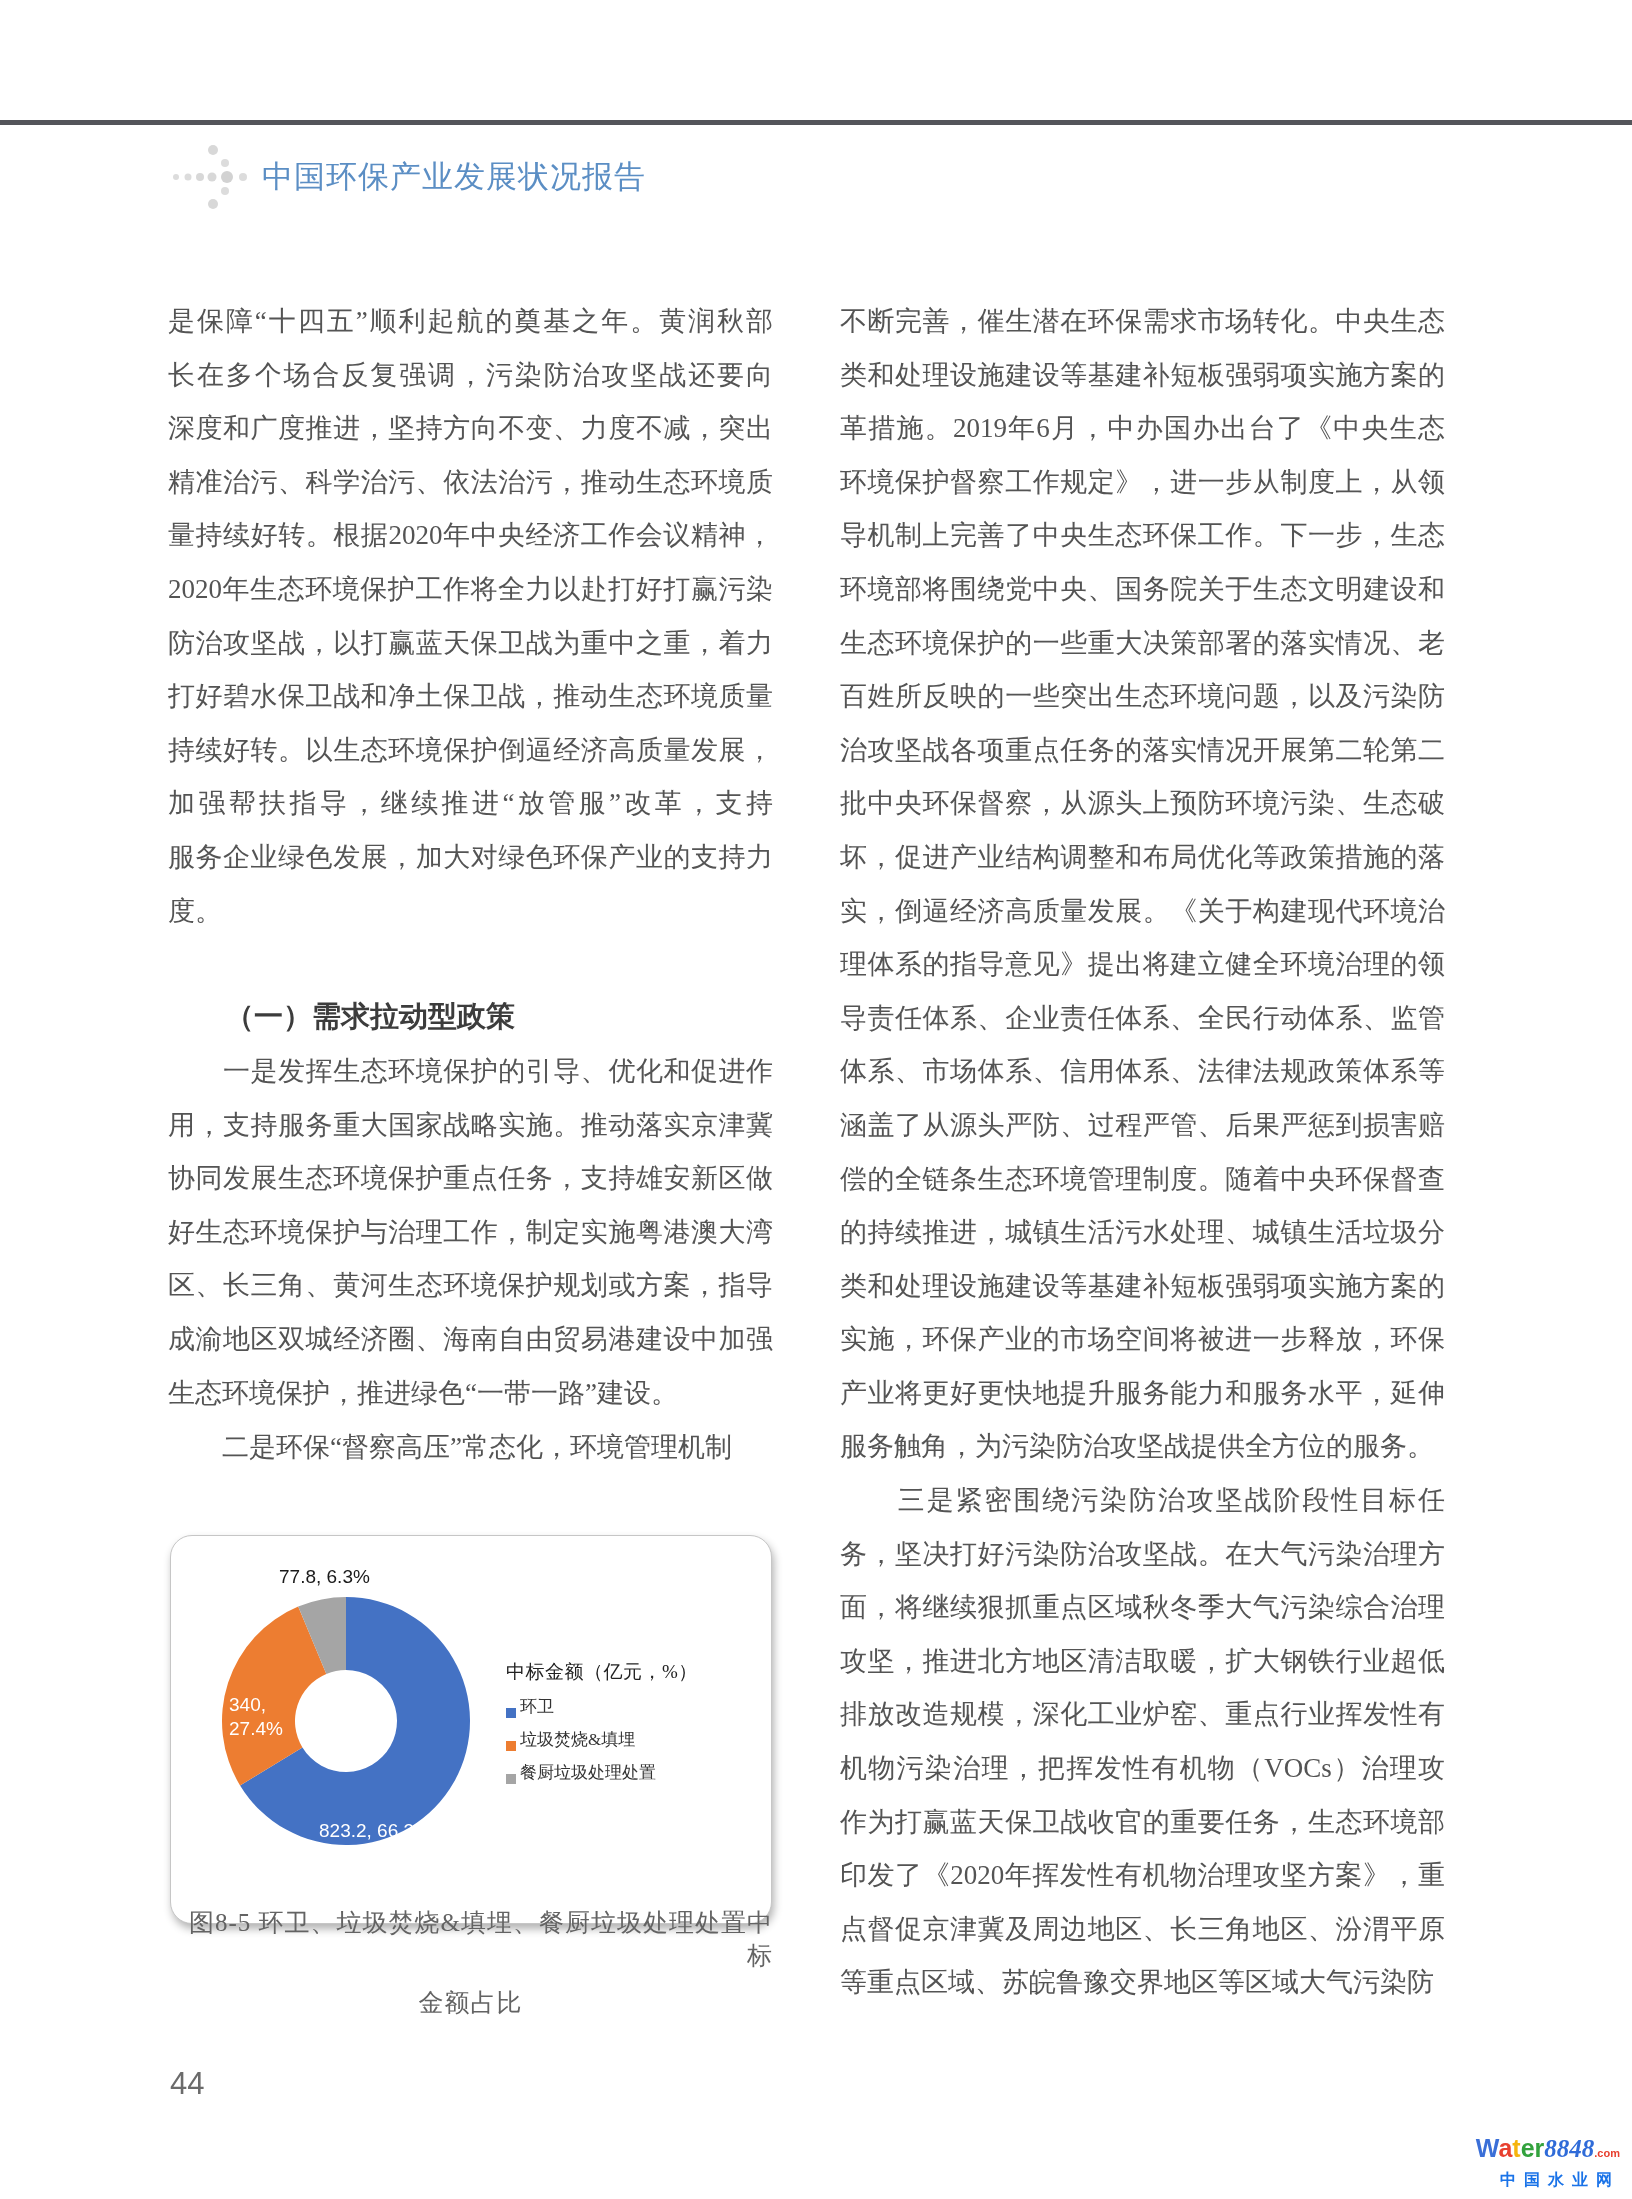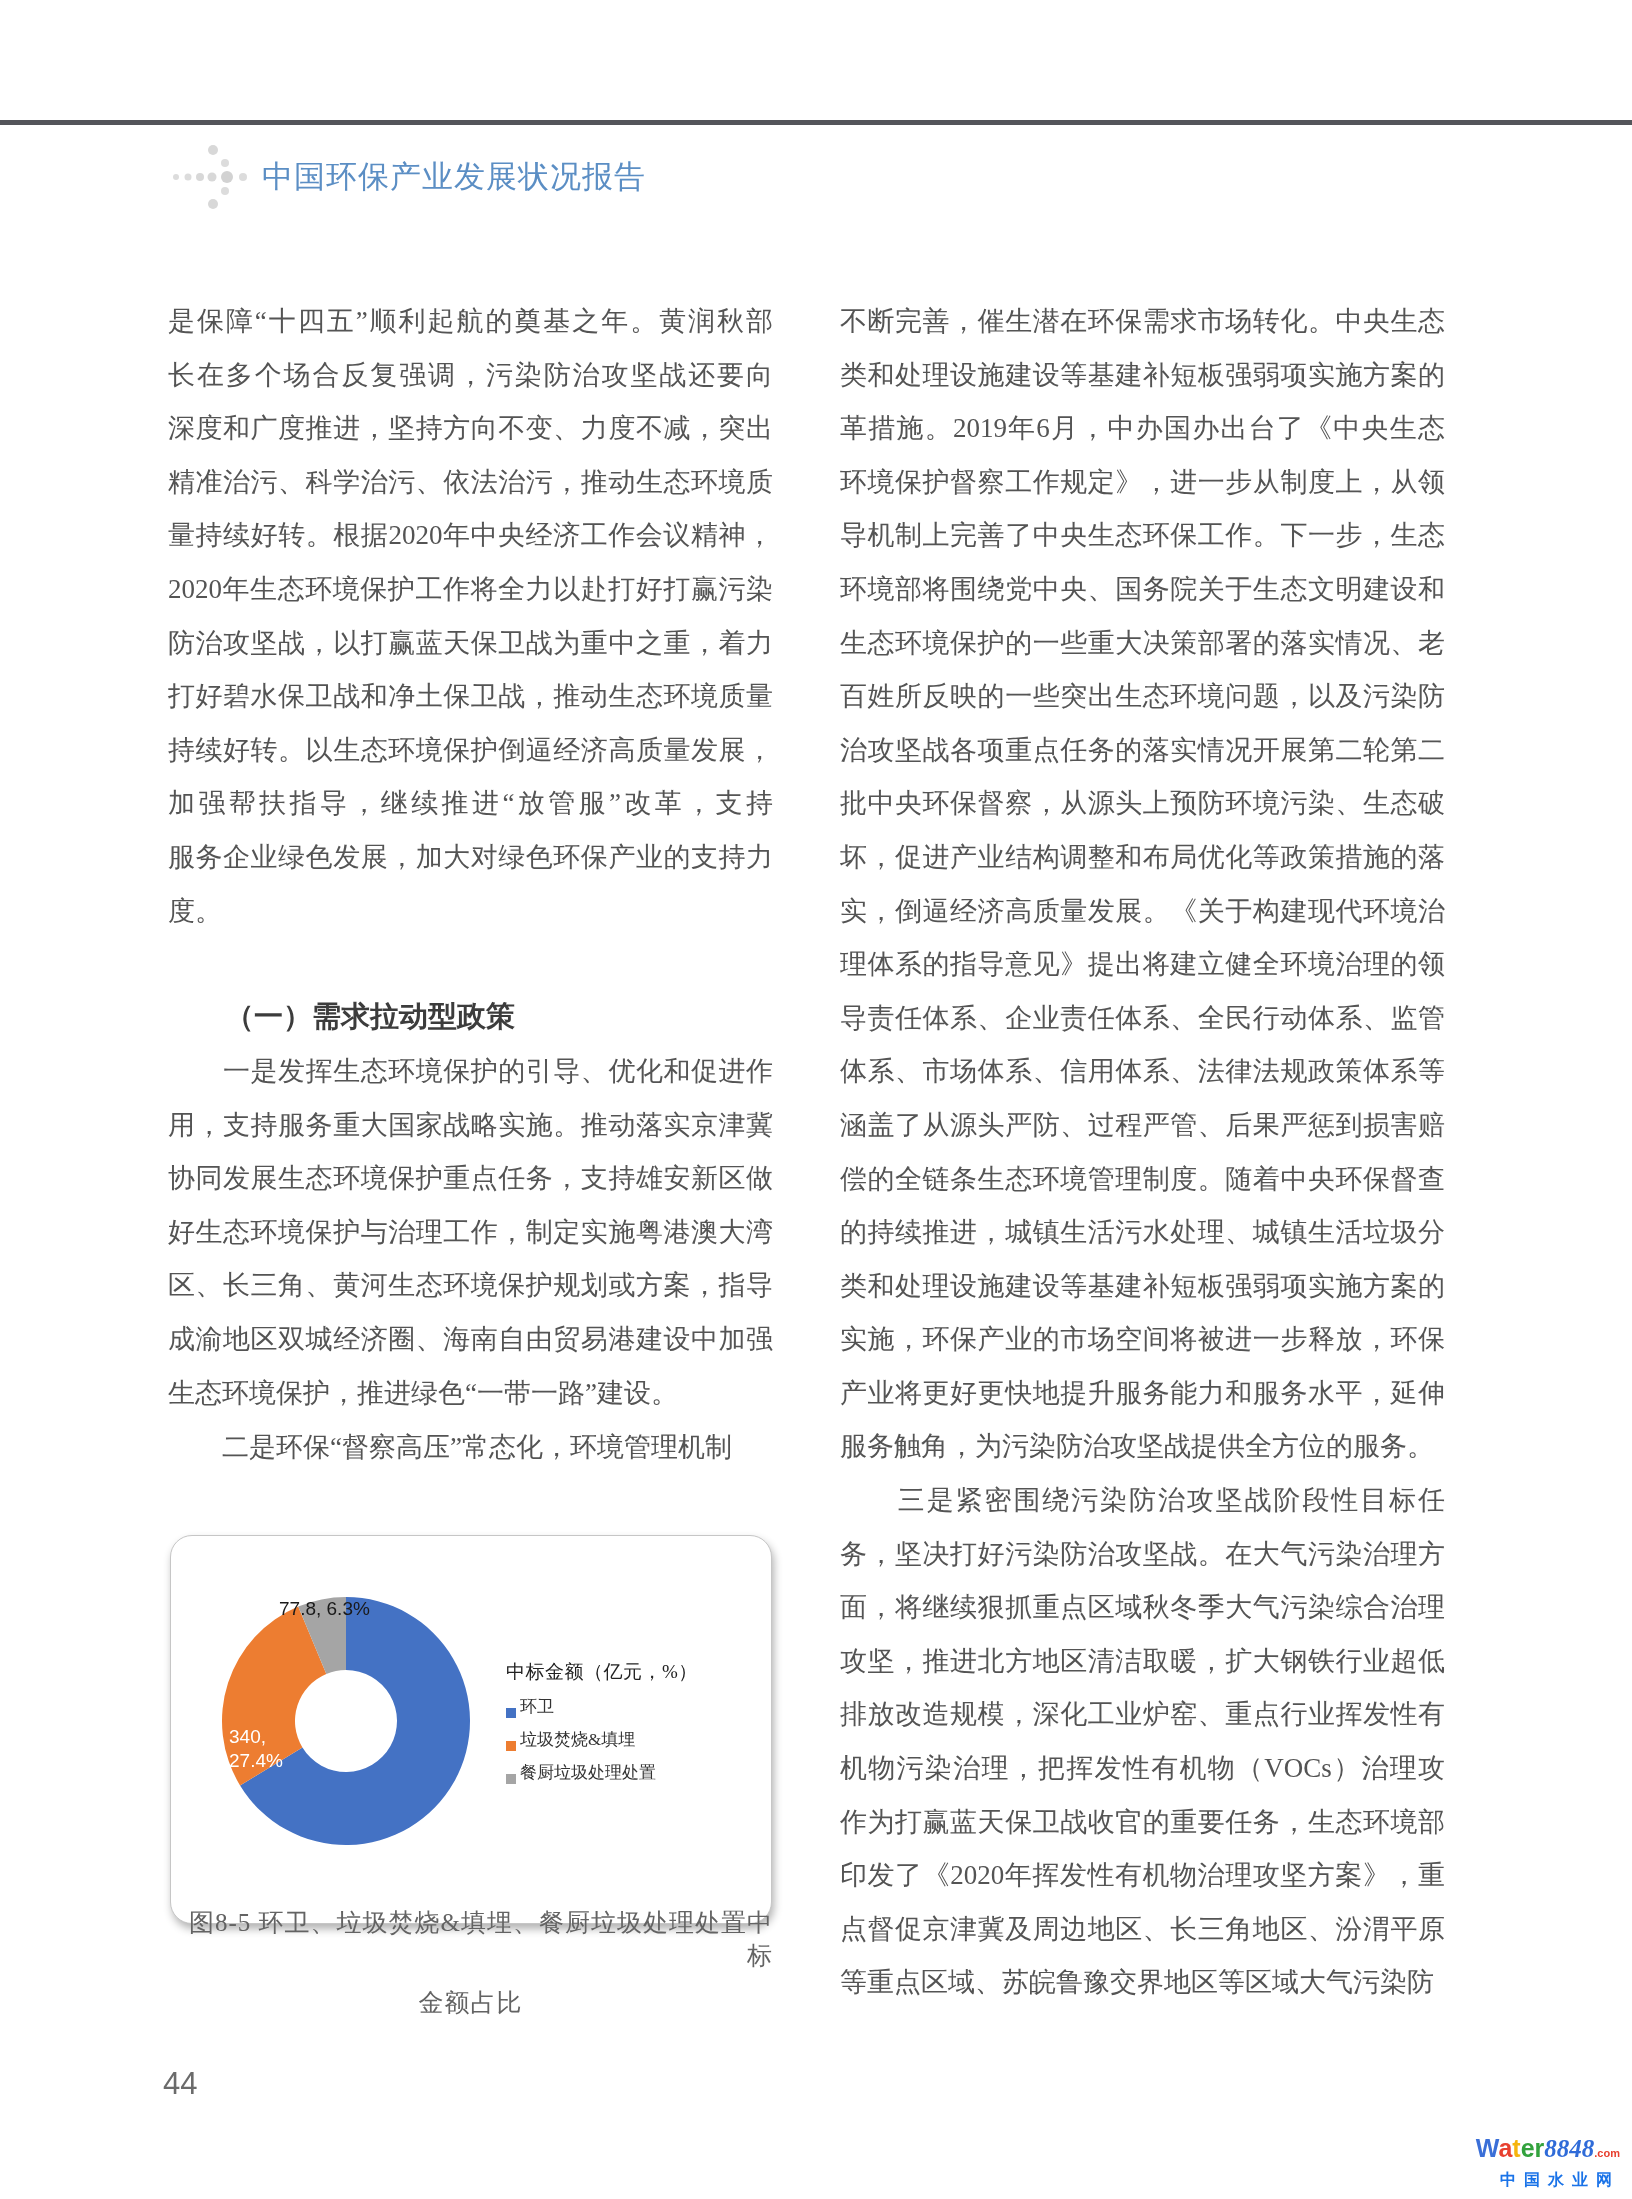--- a/index.html
+++ b/index.html
@@ -16,34 +16,34 @@
   .para-left{left:168px;}
   .para-right{left:840px;}
   .tline{text-align:justify;text-align-last:justify;text-justify:inter-character;height:53.6px;overflow:hidden;}
   .para .tline:last-child{text-align-last:left;}
   #sec-heading{position:absolute;left:168px;top:998px;width:605px;padding-left:57px;box-sizing:border-box;
                font-size:29px;font-weight:bold;color:#3c3c3c;line-height:36px;}
   
   #chart-card{position:absolute;left:170px;top:1535px;width:600px;height:387px;background:#fff;
               border:1px solid #c6c6c6;border-radius:22px;box-shadow:2px 5px 8px rgba(0,0,0,0.30);}
   #donut-svg{position:absolute;left:50px;top:60px;width:250px;height:250px;}
-  .chart-label{position:absolute;font-family:"Liberation Sans","DejaVu Sans",sans-serif;font-size:19px;color:#fff;line-height:24px;margin-top:32px;}
+  .chart-label{position:absolute;font-family:"Liberation Sans","DejaVu Sans",sans-serif;font-size:19px;color:#fff;line-height:24px;}
   #lbl-gray{left:108px;top:29px;color:#1a1a1a;}
   #lbl-orange{left:58px;top:157px;}
   #lbl-blue{left:148px;top:283px;}
   #legend{position:absolute;left:335px;top:123px;width:250px;}
   #legend-title{font-size:19px;color:#222;letter-spacing:0.5px;}
   .legend-item{display:flex;align-items:flex-end;height:33px;font-size:17px;color:#333;}
   .swatch{display:inline-block;width:10px;height:10px;margin-right:4px;flex:0 0 auto;}
   
   .caption{position:absolute;left:168px;width:605px;text-align:center;font-size:25px;color:#636363;letter-spacing:1px;}
   #caption1{top:1906px;text-align:right;}
   #caption2{top:1986px;}
   
-  #page-num{position:absolute;left:163px;top:2066px;font-family:"Liberation Sans","DejaVu Sans",sans-serif;
+  #page-num{position:absolute;left:170px;top:2066px;font-family:"Liberation Sans","DejaVu Sans",sans-serif;
             font-size:31px;color:#6b6b6b;text-align:right;}
   #watermark{position:absolute;right:12px;bottom:8px;text-align:right;
              font-family:"Liberation Sans","DejaVu Sans",sans-serif;}
   #wm-line1{height:26px;line-height:26px;white-space:nowrap;}
   #wm-word span{font-size:25px;font-weight:bold;}
   #wm-num{font-family:"Liberation Serif","DejaVu Serif",serif;font-style:italic;font-weight:bold;
           font-size:25px;color:#2f6bd8;}
   #wm-com{font-size:11px;color:#e8402f;font-weight:bold;}
   #wm-cn{margin-top:9px;font-size:16px;font-weight:bold;color:#1a73e8;letter-spacing:8px;}
 </style>

